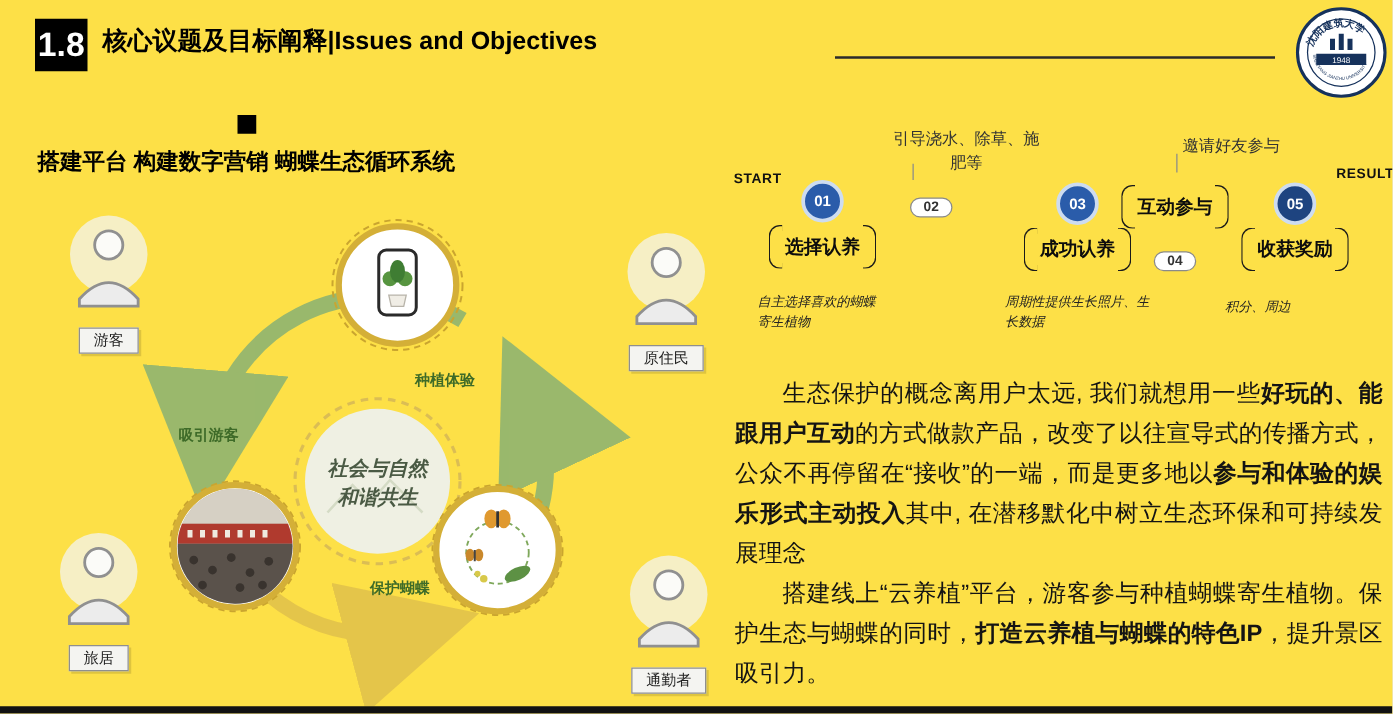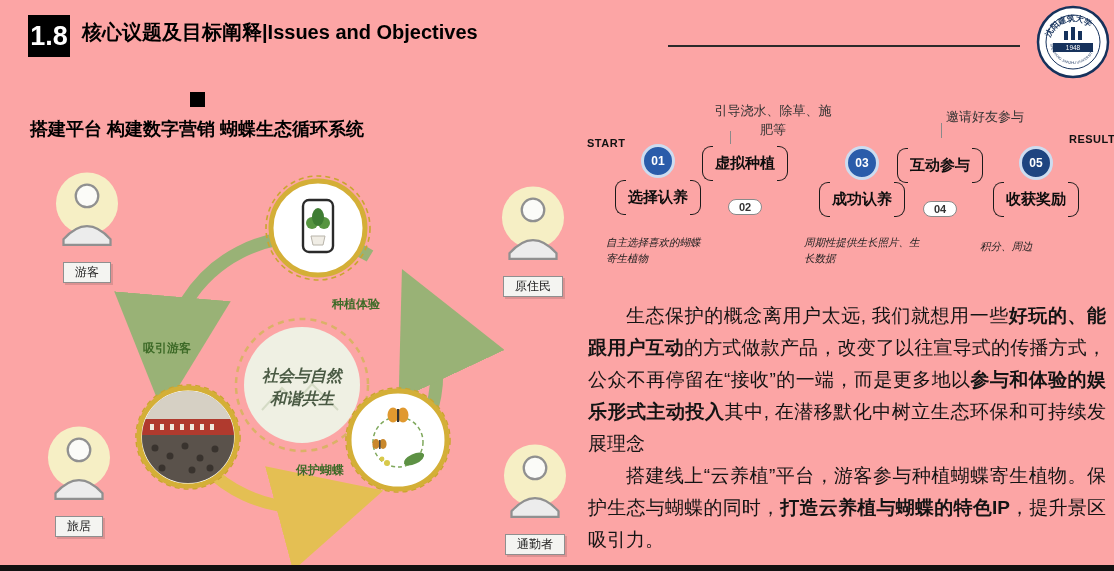--- a/index.html
+++ b/index.html
@@ -1,16 +1,16 @@
 <!DOCTYPE html>
 <html><head>
 <meta charset="utf-8">
 <style>
   html,body{margin:0;padding:0;background:#e8e8e8;}
-  .slide{position:relative;width:1114px;height:571px;background:#fca5a5;overflow:hidden;
+  .slide{position:relative;width:1114px;height:571px;background:#fde047;overflow:hidden;
          font-family:"Liberation Sans","DejaVu Sans",sans-serif;color:#111;}
 
   
   .num-box{position:absolute;left:28px;top:15px;width:42px;height:42px;background:#000;color:#fff;
            font-size:27px;font-weight:700;display:flex;align-items:center;justify-content:center;}
   .main-title{position:absolute;left:82px;top:19px;font-size:20px;font-weight:800;color:#000;white-space:nowrap;}
   .title-rule{position:absolute;left:668px;top:45px;width:352px;height:2px;background:#2b2b2b;}
   .logo{position:absolute;left:1036px;top:5px;width:74px;height:74px;}
 
   .subtitle{position:absolute;left:30px;top:92px;display:flex;align-items:center;gap:10px;flex-direction:column;}
@@ -255,21 +255,20 @@
     <div class="conn conn-1"></div>
     <div class="annotation ann-2">邀请好友参与</div>
     <div class="conn conn-2"></div>
 
     <div class="step step-1">
       <div class="badge">01</div>
       <div class="bracket">选择认养</div>
     </div>
 
     <div class="step step-2">
-      <div class="bracket">虚拟种植</div>
       <div class="num-oval">02</div>
     </div>
 
     <div class="step step-3">
       <div class="badge">03</div>
       <div class="bracket">成功认养</div>
     </div>
 
     <div class="step step-4">
       <div class="bracket">互动参与</div>

